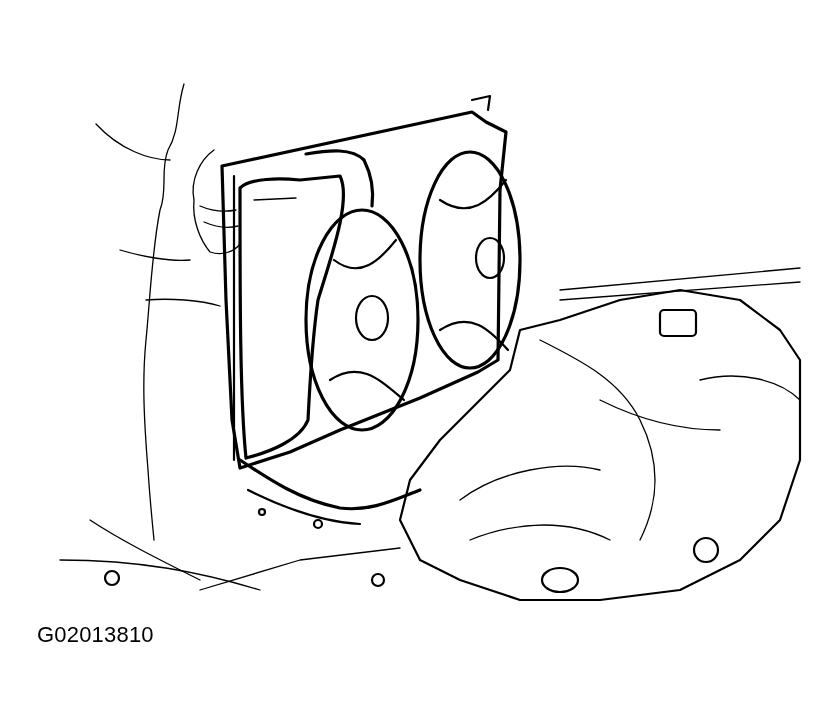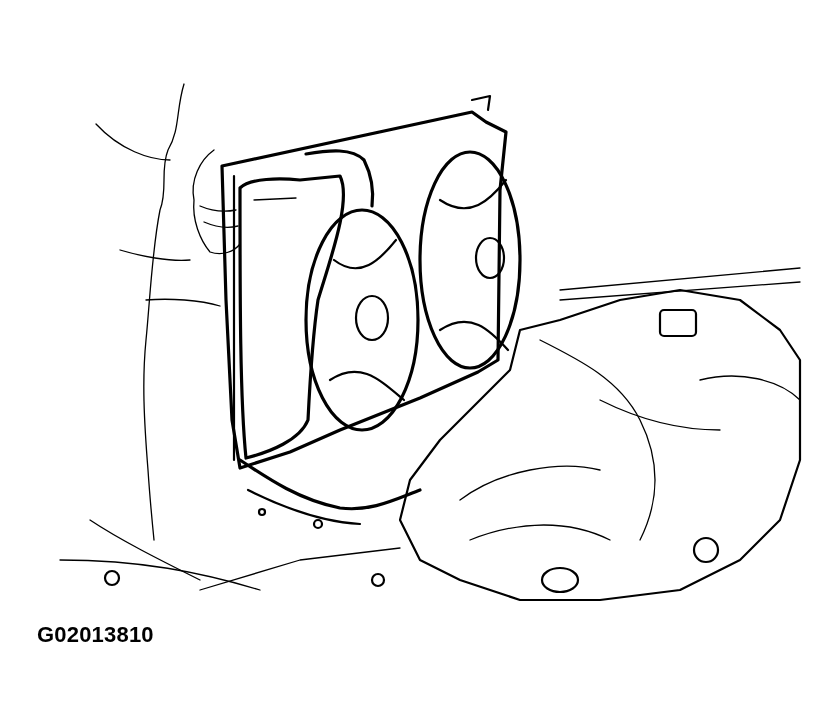--- a/index.html
+++ b/index.html
@@ -1,19 +1,19 @@
 <!DOCTYPE html>
 <html><head>
 <meta charset="utf-8">
 <style>
   html, body { margin: 0; padding: 0; background: #ffffff; }
   body { width: 836px; height: 717px; position: relative; overflow: hidden; font-family: "Liberation Sans", sans-serif; }
   .figure { position: absolute; left: 0; top: 0; width: 836px; height: 717px; }
   .figure svg { width: 836px; height: 717px; display: block; }
-  .fig-id { position: absolute; left: 37px; top: 622px; font-family: "Liberation Sans", sans-serif; font-size: 22px; font-weight: bold; color: #000; letter-spacing: 0.2px; text-align: center; }
+  .fig-id { position: absolute; left: 37px; top: 622px; font-family: "Liberation Sans", sans-serif; font-size: 22px; font-weight: normal; color: #000; letter-spacing: 0.2px; text-align: center; }
   .stroke { fill: none; stroke: #000; stroke-linecap: round; stroke-linejoin: round; }
   .w3 { stroke-width: 3.2; }
   .w2 { stroke-width: 2.2; }
   .w1 { stroke-width: 1.3; }
 </style>
 </head>
 <body>
 
 <div class="figure">
   <svg viewBox="0 0 836 717" xmlns="http://www.w3.org/2000/svg">

